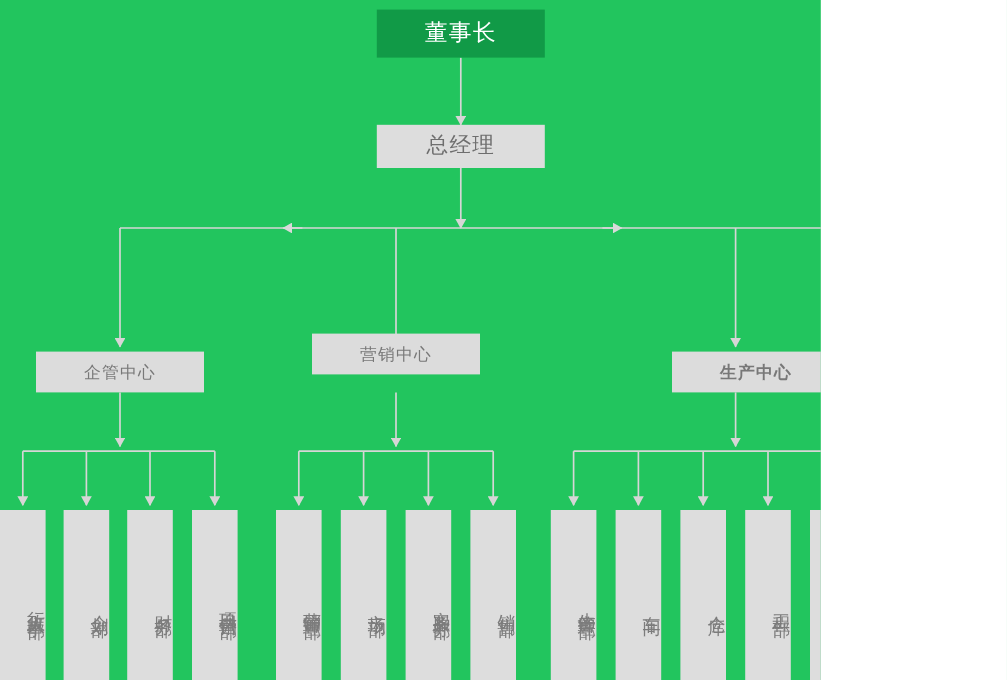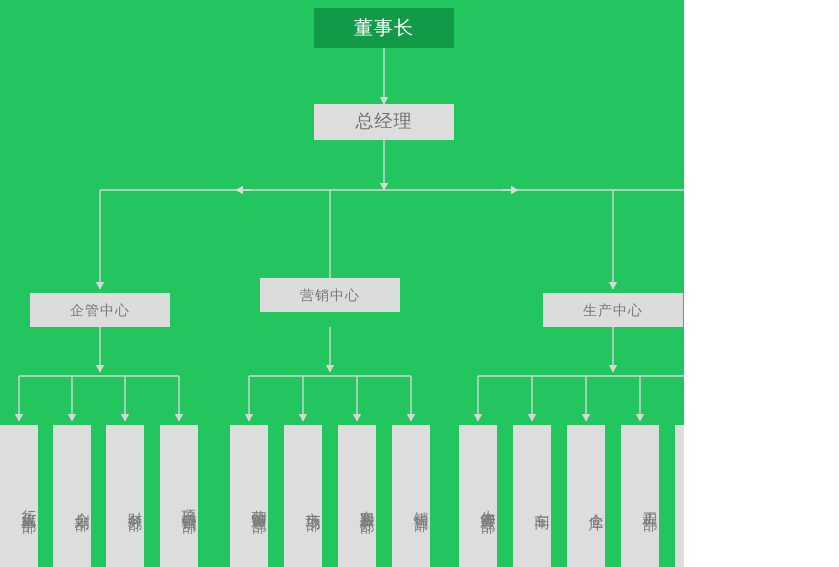--- a/index.html
+++ b/index.html
@@ -125,21 +125,21 @@
   </svg>
 
   <div class="node node-root" style="left:314px; top:8px; width:140px; height:40px;">董事长</div>
 
   <div class="node node-exec" style="left:314px; top:104px; width:140px; height:36px;">总经理</div>
 
   <div class="node node-center" style="left:30px; top:293px; width:140px; height:34px;">企管中心</div>
 
   <div class="node node-center" style="left:260px; top:278px; width:140px; height:34px;">营销中心</div>
 
-  <div class="node node-center" style="left:543px; top:293px; width:140px; height:34px;">生产中心</div>
+  <div class="node node-center" style="left:560px; top:293px; width:140px; height:34px;font-weight:bold;">生产中心</div>
 
   <div class="node node-dept" style="left:0px; top:425px; width:38px; height:142px;">行政人事部</div>
 
   <div class="node node-dept" style="left:53px; top:425px; width:38px; height:142px;">企划部</div>
 
   <div class="node node-dept" style="left:106px; top:425px; width:38px; height:142px;">财务部</div>
 
   <div class="node node-dept" style="left:160px; top:425px; width:38px; height:142px;">项目营销部</div>
 
   <div class="node node-dept" style="left:230px; top:425px; width:38px; height:142px;">营销管理部</div>

